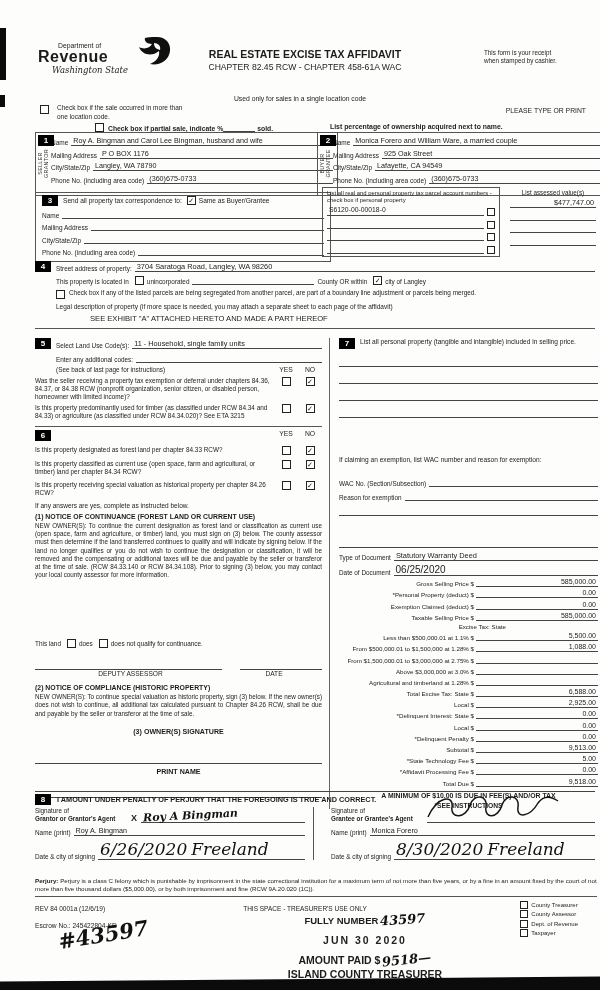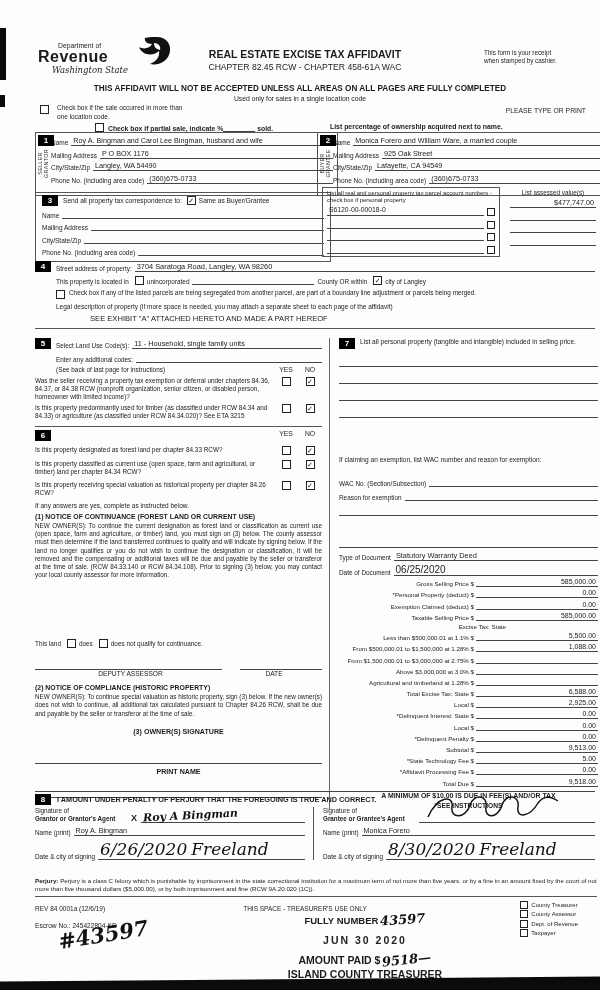--- a/index.html
+++ b/index.html
@@ -56,21 +56,20 @@
   <div class="abs c" style="left:150px;top:48px;width:310px;">
     <div class="b" style="font-size:10.5px;">REAL ESTATE EXCISE TAX AFFIDAVIT</div>
     <div style="font-size:8.6px;margin-top:2px;">CHAPTER 82.45 RCW - CHAPTER 458-61A WAC</div>
   </div>
 
   <div class="abs" style="right:12px;top:49px;width:104px;font-size:6.3px;line-height:1.3;">
     <div>This form is your receipt</div>
     <div>when stamped by cashier.</div>
   </div>
 
-  <div class="abs b c" style="left:30px;right:30px;top:84px;font-size:8.2px;">THIS AFFIDAVIT WILL NOT BE ACCEPTED UNLESS ALL AREAS ON ALL PAGES ARE FULLY COMPLETED</div>
   <div class="abs c" style="left:30px;right:30px;top:95px;font-size:6.8px;">Used only for sales in a single location code</div>
 
   <div class="abs" style="left:40px;top:104px;width:170px;display:flex;">
     <span class="cb" style="margin-right:8px;margin-top:1px;"></span>
     <span style="font-size:6.5px;line-height:1.35;width:130px;">Check box if the sale occurred in more than one location code.</span>
   </div>
   <div class="abs" style="right:14px;top:107px;font-size:6.8px;">PLEASE TYPE OR PRINT</div>
 
   <div class="abs" style="left:95px;top:122px;display:flex;align-items:flex-end;width:215px;">
     <span class="cb" style="margin-right:4px;"></span>
@@ -89,21 +88,21 @@
     <div class="frow" style="margin-top:1px;">
         <span class="lb">Name</span>
         <span class="ul">Roy A. Bingman and Carol Lee Bingman, husband and wife</span>
       </div>
     <div class="frow">
         <span class="lb">Mailing Address</span>
         <span class="ul">P O BOX 1176</span>
       </div>
     <div class="frow">
         <span class="lb">City/State/Zip</span>
-        <span class="ul">Langley, WA 54490</span>
+        <span class="ul">Langley, WA 78790</span>
       </div>
     <div class="frow">
         <span class="lb">Phone No. (including area code)</span>
         <span class="ul">(360)675-0733</span>
       </div>
   </div>
 
   <div class="abs box" style="left:317px;top:132px;width:281px;height:58px;padding:2px 4px 2px 15px;">
     <span class="badge abs" style="left:2px;top:2px;">2</span>
     <div class="vlab">
@@ -440,21 +439,21 @@
         </div>
         <div class="frow" style="margin-top:3px;">
           <span class="small-lb">Name (print)</span>
           <span class="ul">Roy A. Bingman</span>
         </div>
         <div class="frow" style="margin-top:3px;">
           <span class="small-lb">Date &amp; city of signing</span>
           <span class="ul" style="white-space:nowrap;"><span class="hw hwmed">6/26/2020</span>&nbsp;&nbsp;<span class="hw hwmed">Freeland</span></span>
         </div>
       </div>
-      <div style="flex:1;border-left:1px solid #555;padding-left:9px;position:relative;">
+      <div style="flex:1;border-left:1px solid #555;padding-left:17px;position:relative;">
         <svg class="abs" style="left:110px;top:-14px;" width="150" height="30" viewBox="0 0 150 30">
           <path d="M4 24 C 14 2, 30 2, 28 14 C 26 26, 42 26, 46 12 C 50 0, 64 2, 62 14 C 60 26, 74 26, 78 12 C 82 0, 96 2, 94 14 C 92 26, 106 24, 114 10 C 120 2, 128 4, 134 8" fill="none" stroke="#151515" stroke-width="1.5"></path>
         </svg>
         <div style="display:flex;align-items:flex-end;">
           <span style="font-size:6.3px;line-height:1.25;width:96px;flex:0 0 auto;">
             <span>Signature of</span><br>
             <span class="b">Grantee or Grantee's Agent</span>
           </span>
           <span class="ul"></span>
         </div>

